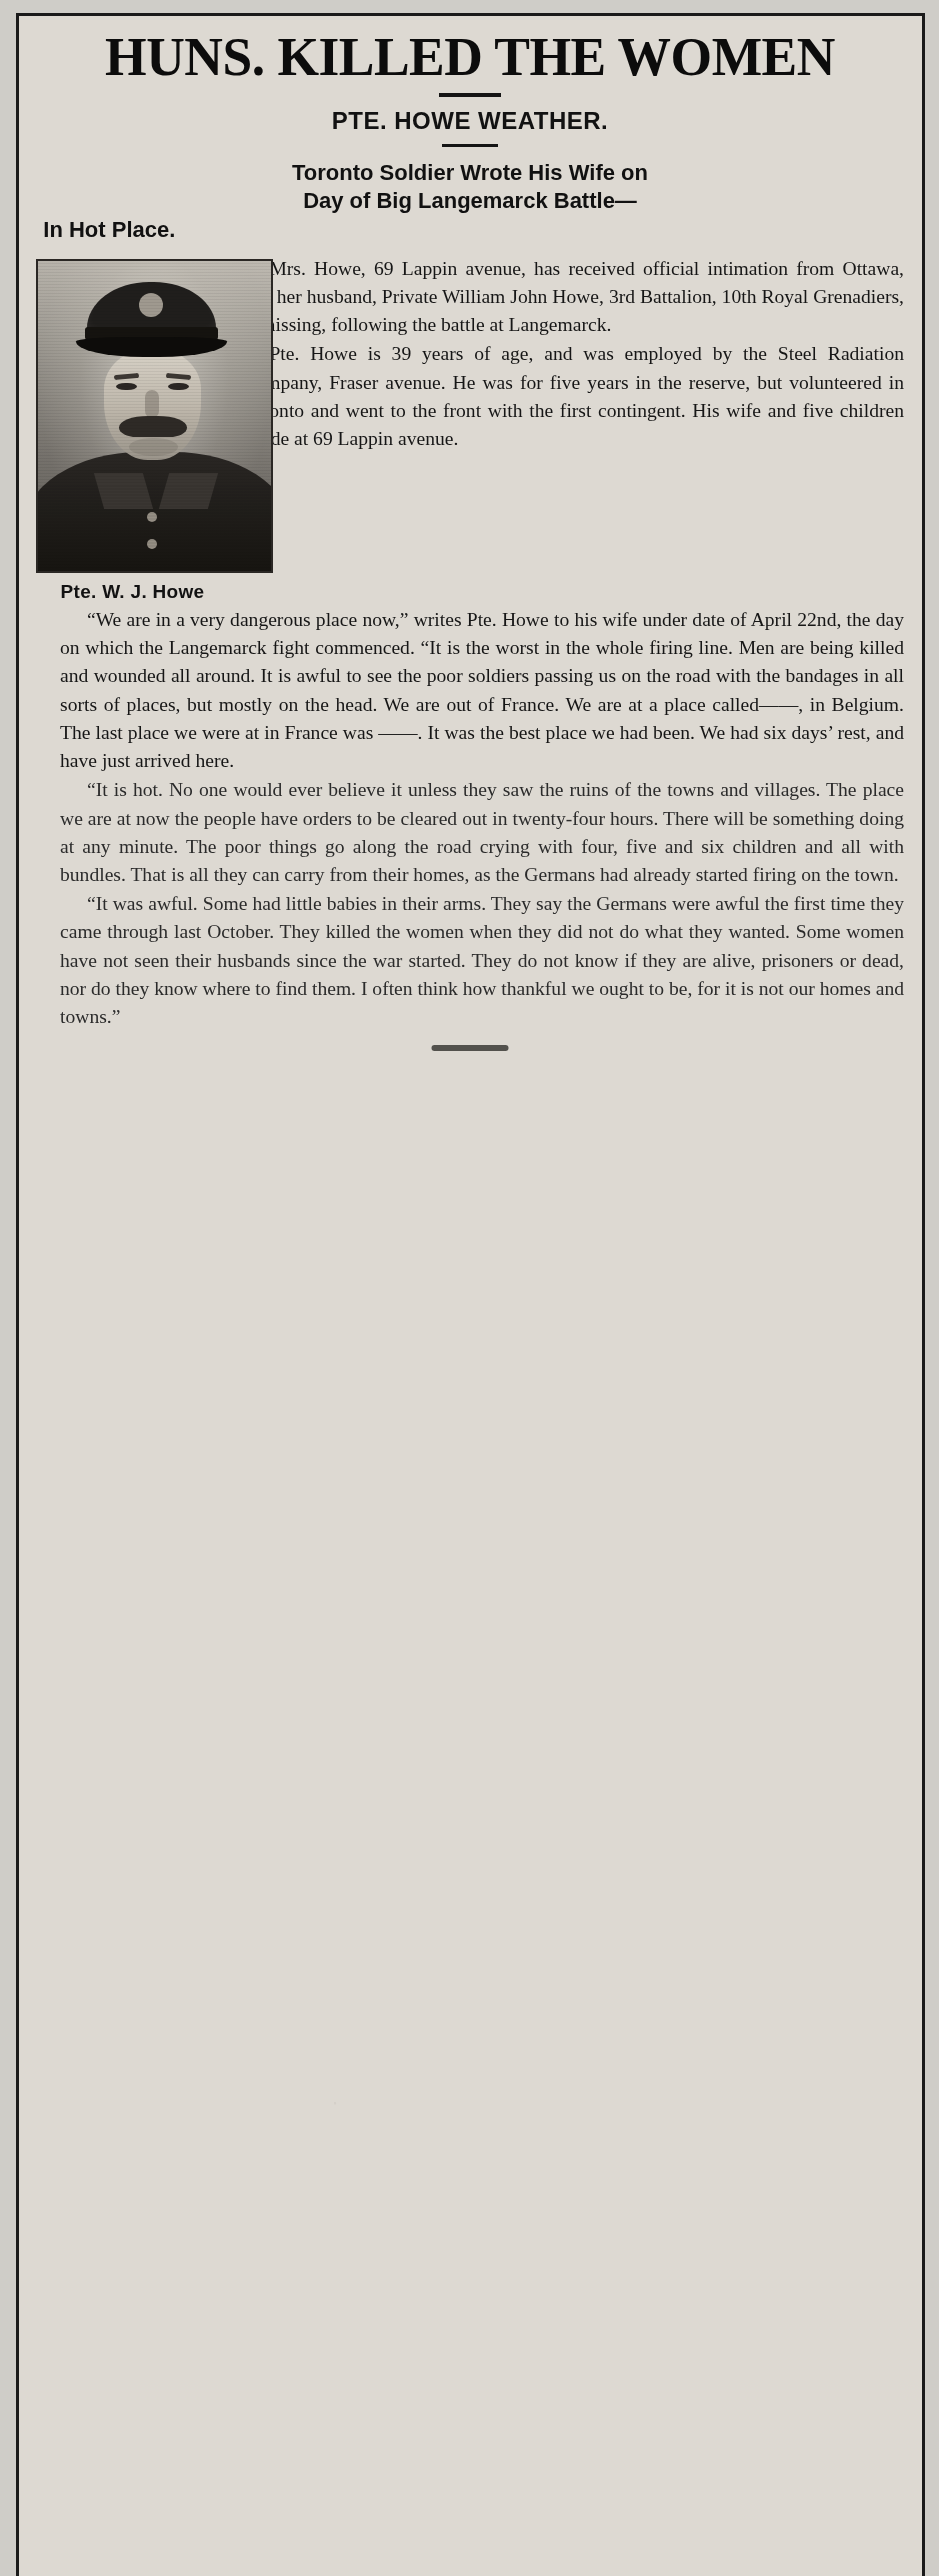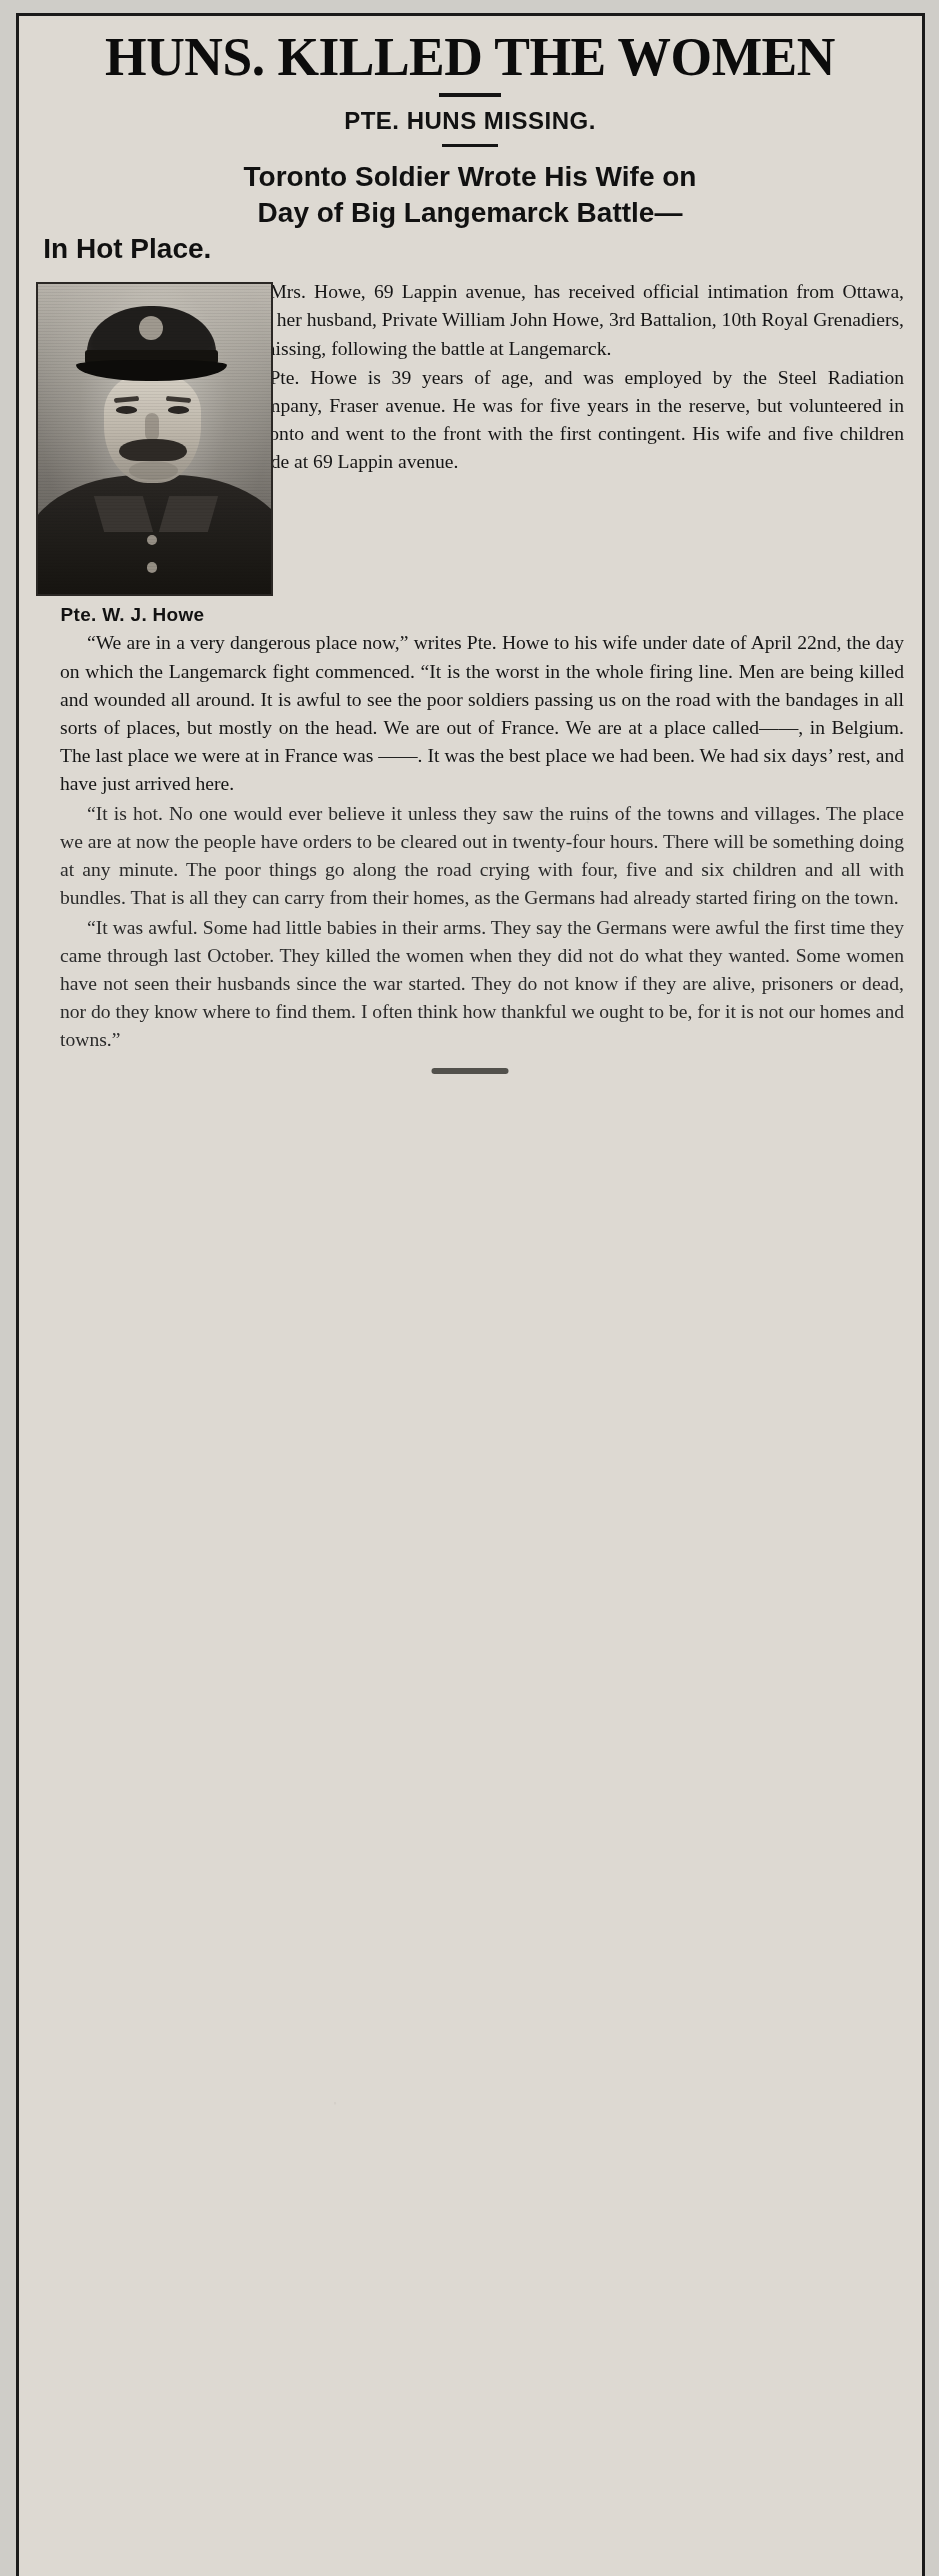--- a/index.html
+++ b/index.html
@@ -63,21 +63,21 @@
   }
   .rule-short2 {
     width: 56px;
     height: 3.1px;
     background: #141414;
     margin: 8.2px auto 11.3px auto;
   }
   .subhead2 {
     font-family: "Liberation Sans", sans-serif;
     font-weight: bold;
-    font-size: 28px;
+    font-size: 22px;
     line-height: 1.30;
     text-align: center;
     color: #111111;
     margin: 0 0 10.3px 0;
     padding: 0 5.2px;
   }
   .subhead2 .ln {
     display: block;
   }
   .subhead2 .ln.left {
@@ -301,21 +301,21 @@
 </head>
 <body>
 
 <div class="page">
   <div class="clipping">
 
     <div class="headline">HUNS. KILLED THE WOMEN</div>
 
     <div class="rule-short"></div>
 
-    <div class="subhead1">PTE. HUNS MISSING.</div>
+    <div class="subhead1">PTE. HOWE WEATHER.</div>
 
     <div class="rule-short2"></div>
 
     <div class="subhead2">
       <span class="ln">Toronto Soldier Wrote His Wife on</span>
       <span class="ln">Day of Big Langemarck Battle—</span>
       <span class="ln left">In Hot Place.</span>
     </div>
 
     <div class="portrait-wrap">

